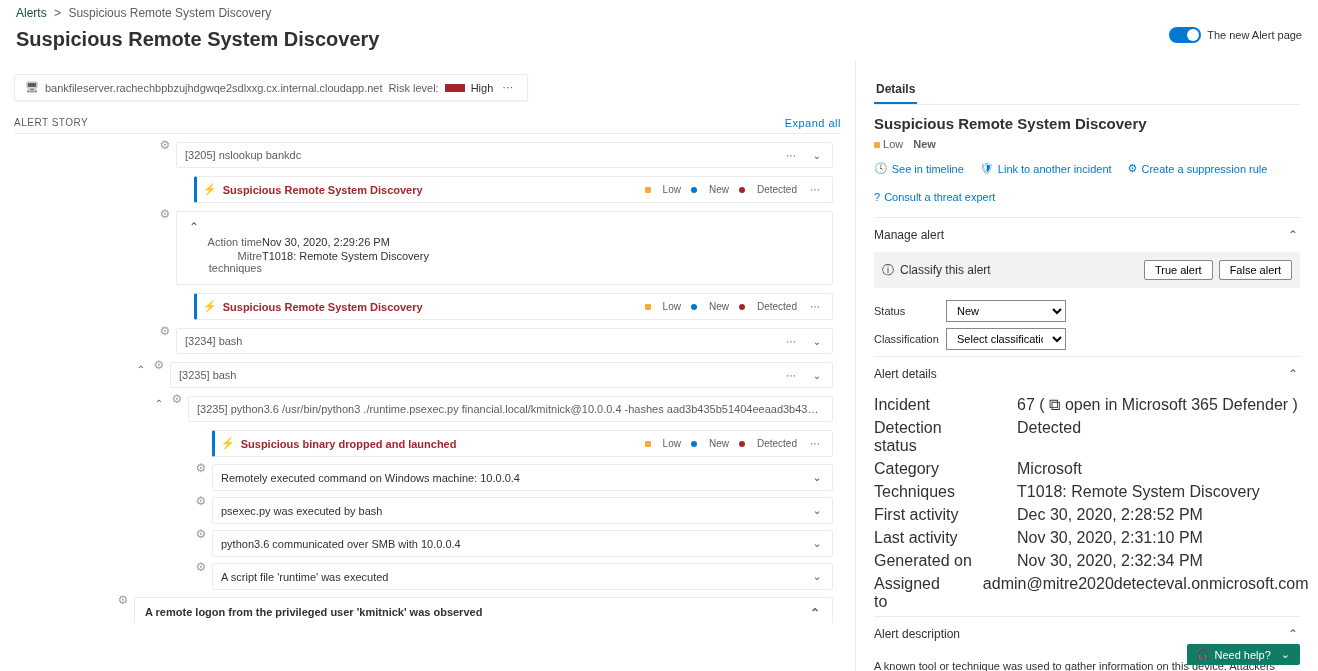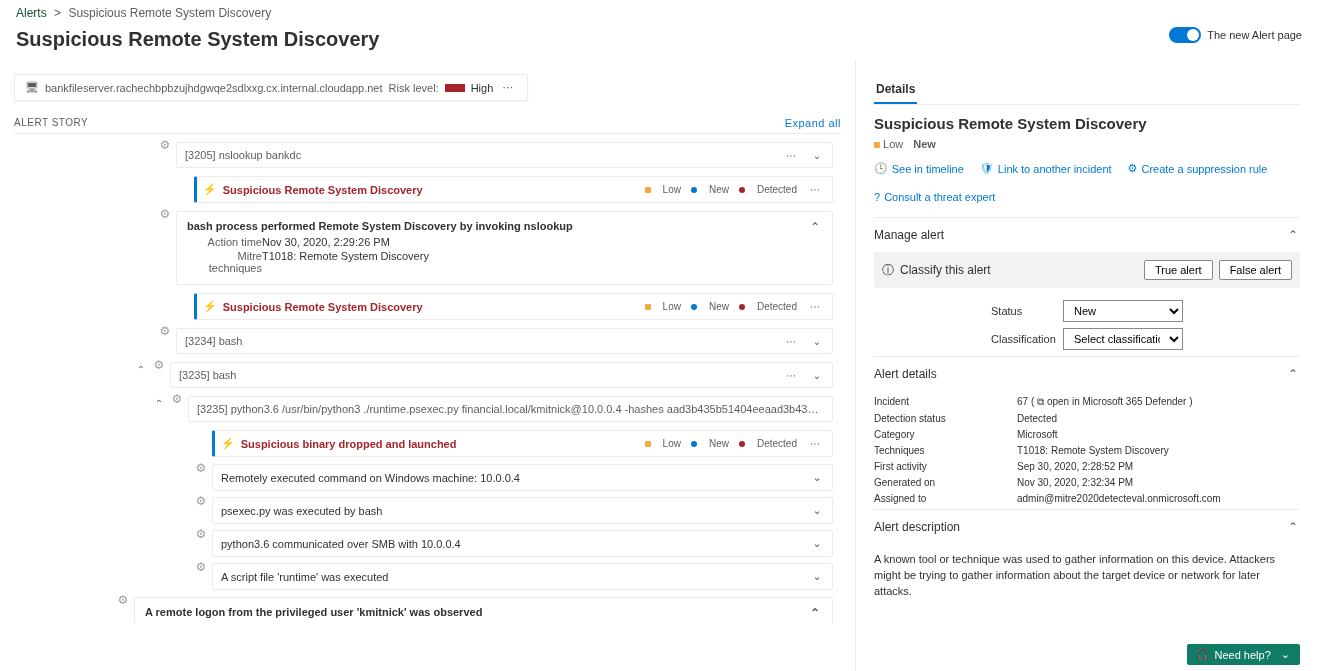--- a/index.html
+++ b/index.html
@@ -56,24 +56,24 @@
   .tabs { border-bottom:1px solid #edebe9; margin-bottom:10px;text-decoration:underline; }
   .tab { display:inline-block; padding:4px 2px 6px 2px; margin-right:14px; font-size:12px; color:#605e5c; }
   .tab.active { color:#323130; border-bottom:2px solid #0078d4; font-weight:600; }
   .r-title { font-size:15px; font-weight:600; margin-bottom:6px; }
   .r-sub { font-size:11px; color:#605e5c; margin-bottom:12px; display:flex; gap:10px; align-items:center;}
   .r-actions { display:flex; gap:16px; color:#0078d4; font-size:11px; margin:10px 0 14px 0; flex-wrap:wrap;}
   .r-actions .itm { display:flex; align-items:center; gap:4px; }
   .section-hdr { display:flex; justify-content:space-between; align-items:center; padding:10px 0; border-top:1px solid #edebe9; font-size:12px; font-weight:400; color:#323130;}
   .classify-box { background:#f3f2f1; padding:8px; display:flex; align-items:center; justify-content:space-between; border-radius:2px; margin-bottom:12px;}
   .btn { border:1px solid #8a8886; background:#fff; padding:3px 10px; font-size:11px; border-radius:2px; }
-  .field-row { display:flex; align-items:center; margin:6px 0; font-size:11px;justify-content:center; }
+  .field-row { display:flex; align-items:center; margin:6px 0; font-size:11px; }
   .field-row .lbl { width:72px; color:#323130; }
   select.fake { border:1px solid #8a8886; font-size:11px; padding:3px 6px; width:120px; background:#fff; }
-  .details-grid { font-size:10px; }
+  .details-grid { font-size:16px; }
   .details-grid .row { display:flex; margin:5px 0; }
   .details-grid .k { width:100px; color:#323130; }
   .details-grid .v { color:#323130;margin-left:43px; }
   .desc { font-size:11px; color:#323130; line-height:1.45; margin:8px 0; }
   .needhelp { position:fixed; right:18px; bottom:6px; background:#107c66; color:#fff; font-size:11px; padding:4px 10px; border-radius:2px; display:flex; align-items:center; gap:4px;}
 </style>
 </head>
 <body>
 
 <div class="top">
@@ -138,21 +138,20 @@
               <span class="status-txt">Detected</span>
             <span class="ellipsis">⋯</span>
           </span>
         </div>
       </div>
 
       <div class="treerow indent0">
         <span class="gearcol">⚙</span>
         <div class="expanded-card" style="flex:1">
           <div style="display:flex;justify-content:space-between;">
-            <b style="font-size:11px;">bash process performed Remote System Discovery by invoking nslookup</b>
             <span class="chev">⌃</span>
           </div>
           <div class="kv">
               <span class="k">Action time</span>
               <span class="v">Nov 30, 2020, 2:29:26 PM</span>
             </div>
           <div class="kv">
               <span class="k">Mitre techniques</span>
               <span class="v link">T1018: Remote System Discovery</span>
             </div>
@@ -348,21 +347,25 @@
       <div class="row">
           <span class="k">Category</span>
           <span class="v">Microsoft</span>
         </div>
       <div class="row">
           <span class="k">Techniques</span>
           <span class="v link">T1018: Remote System Discovery</span>
         </div>
       <div class="row">
           <span class="k">First activity</span>
-          <span class="v">Sep 30, 2020, 2:28:52 PM</span>
+          <span class="v">Dec 30, 2020, 2:28:52 PM</span>
+        </div>
+      <div class="row">
+          <span class="k">Last activity</span>
+          <span class="v">Nov 30, 2020, 2:31:10 PM</span>
         </div>
       <div class="row">
           <span class="k">Generated on</span>
           <span class="v">Nov 30, 2020, 2:32:34 PM</span>
         </div>
       <div class="row">
           <span class="k">Assigned to</span>
           <span class="v">admin@mitre2020detecteval.onmicrosoft.com</span>
         </div>
     </div>

